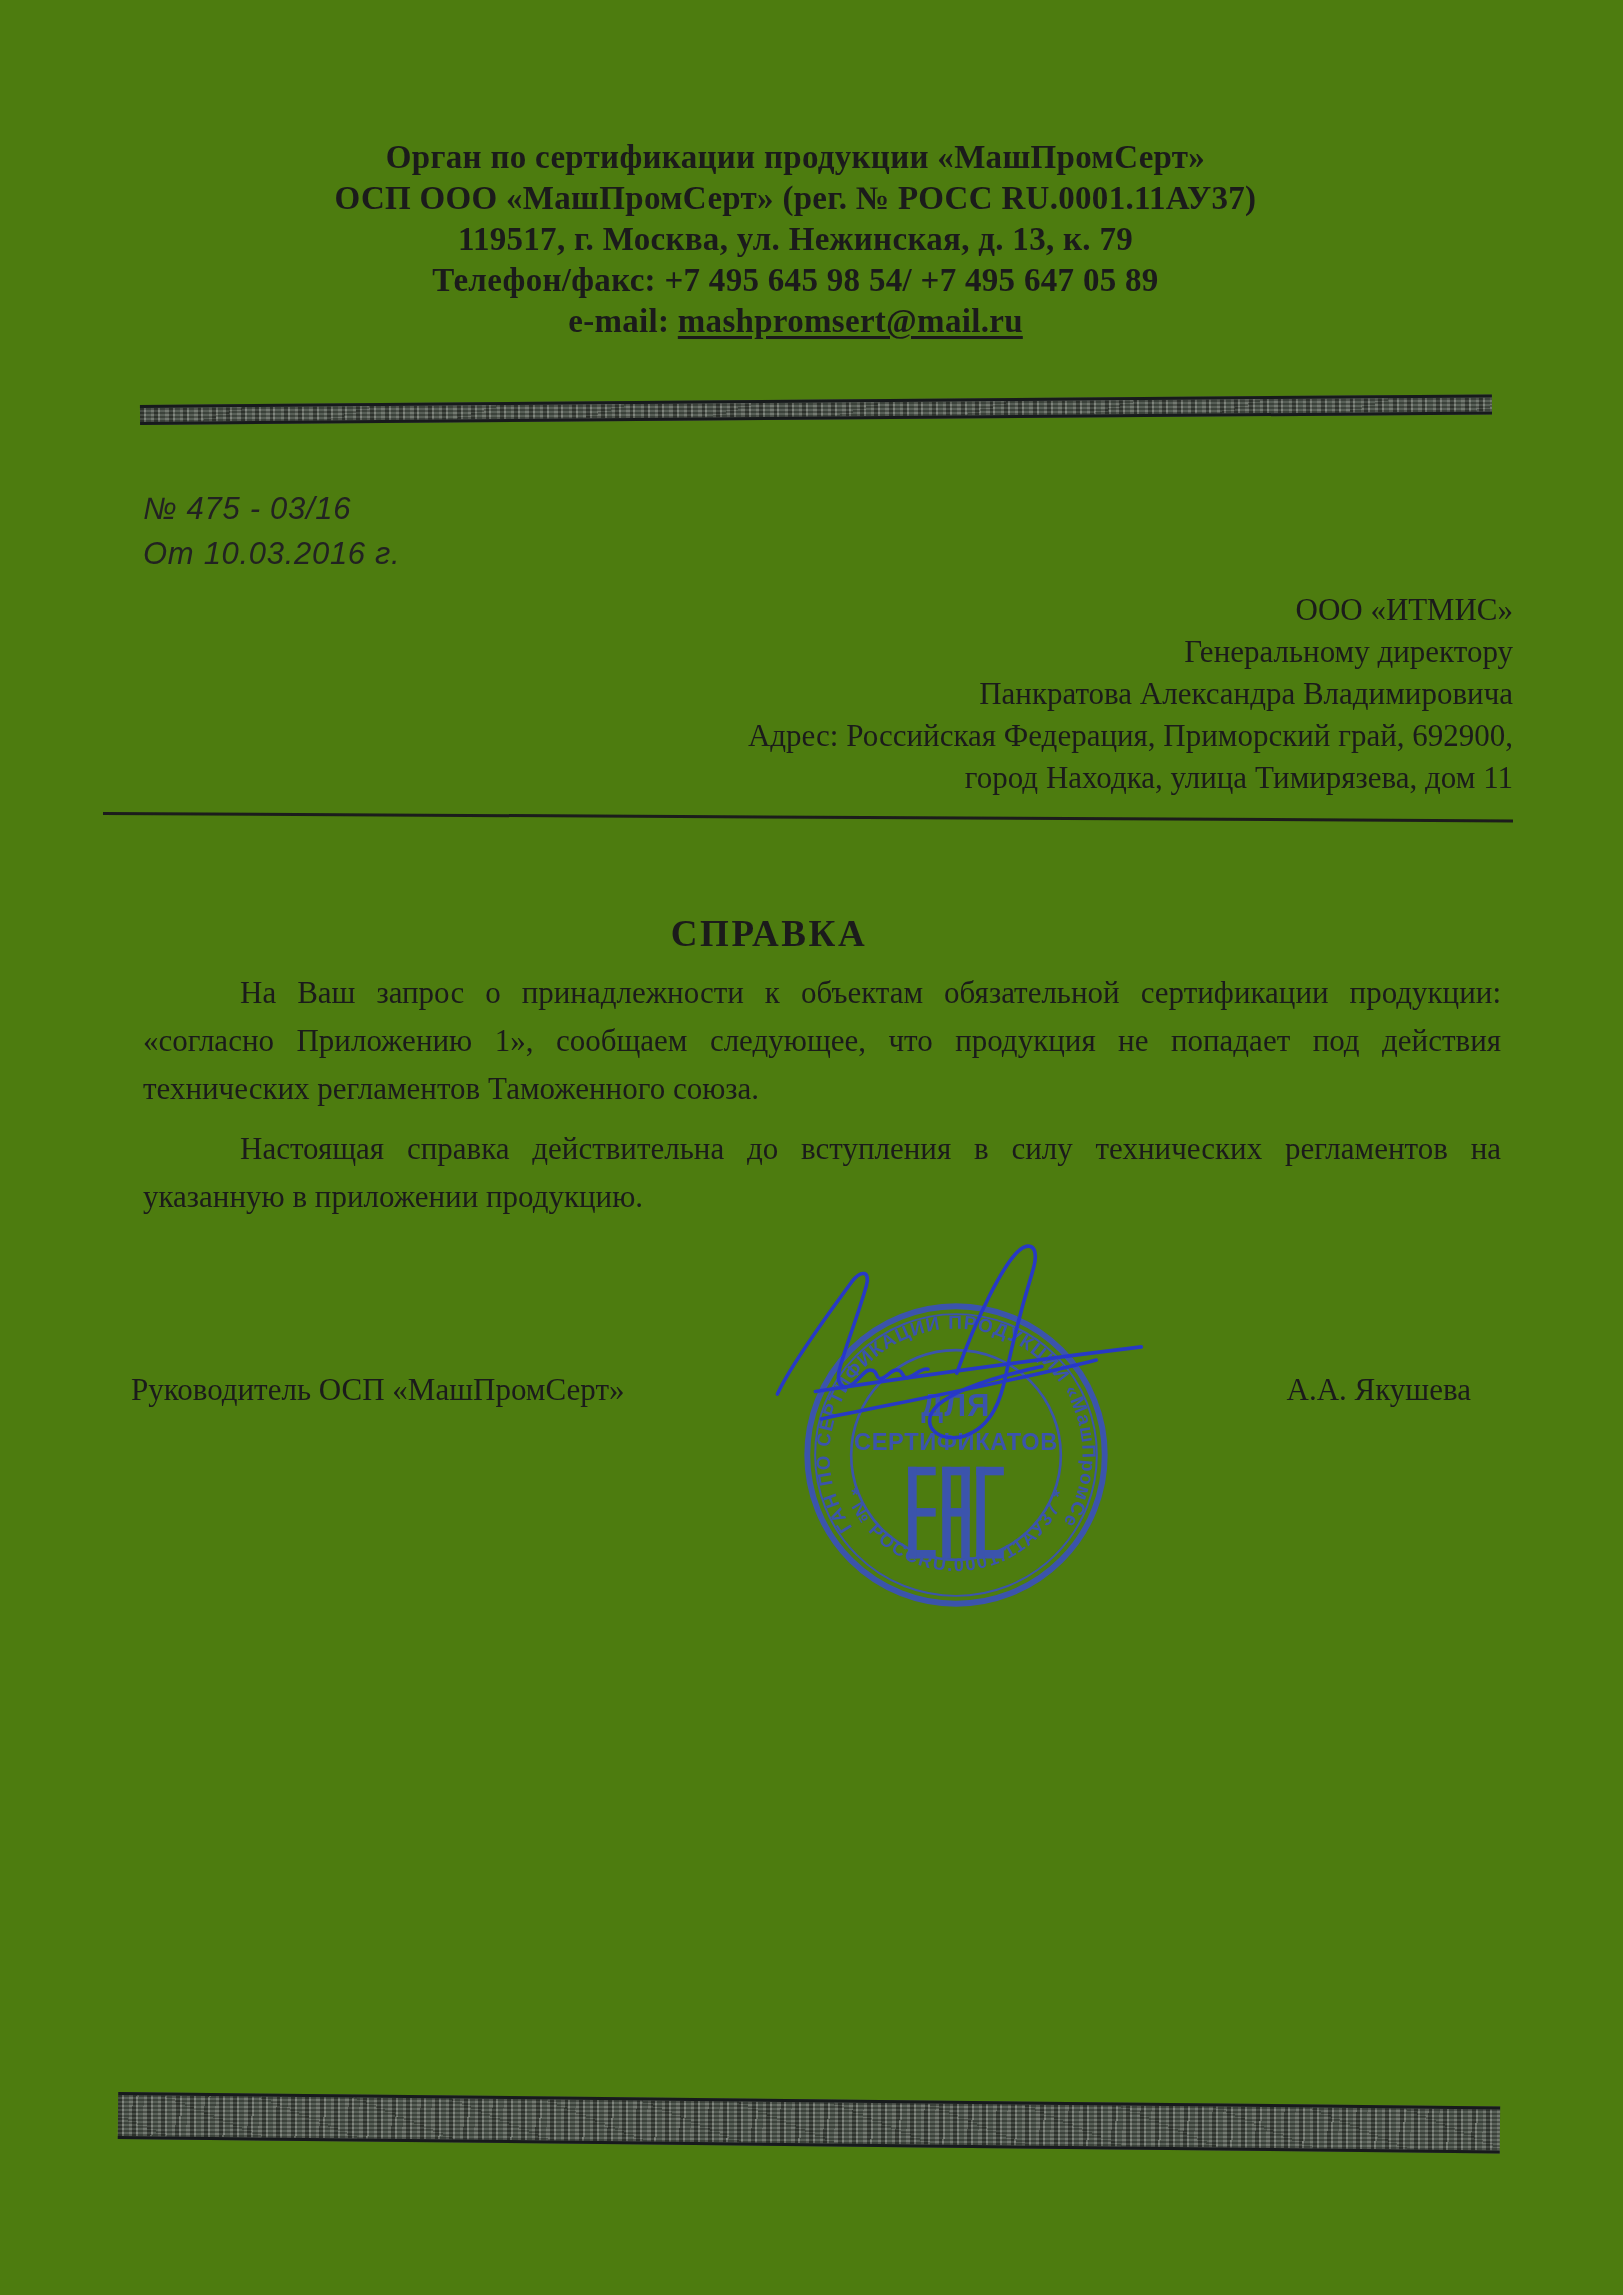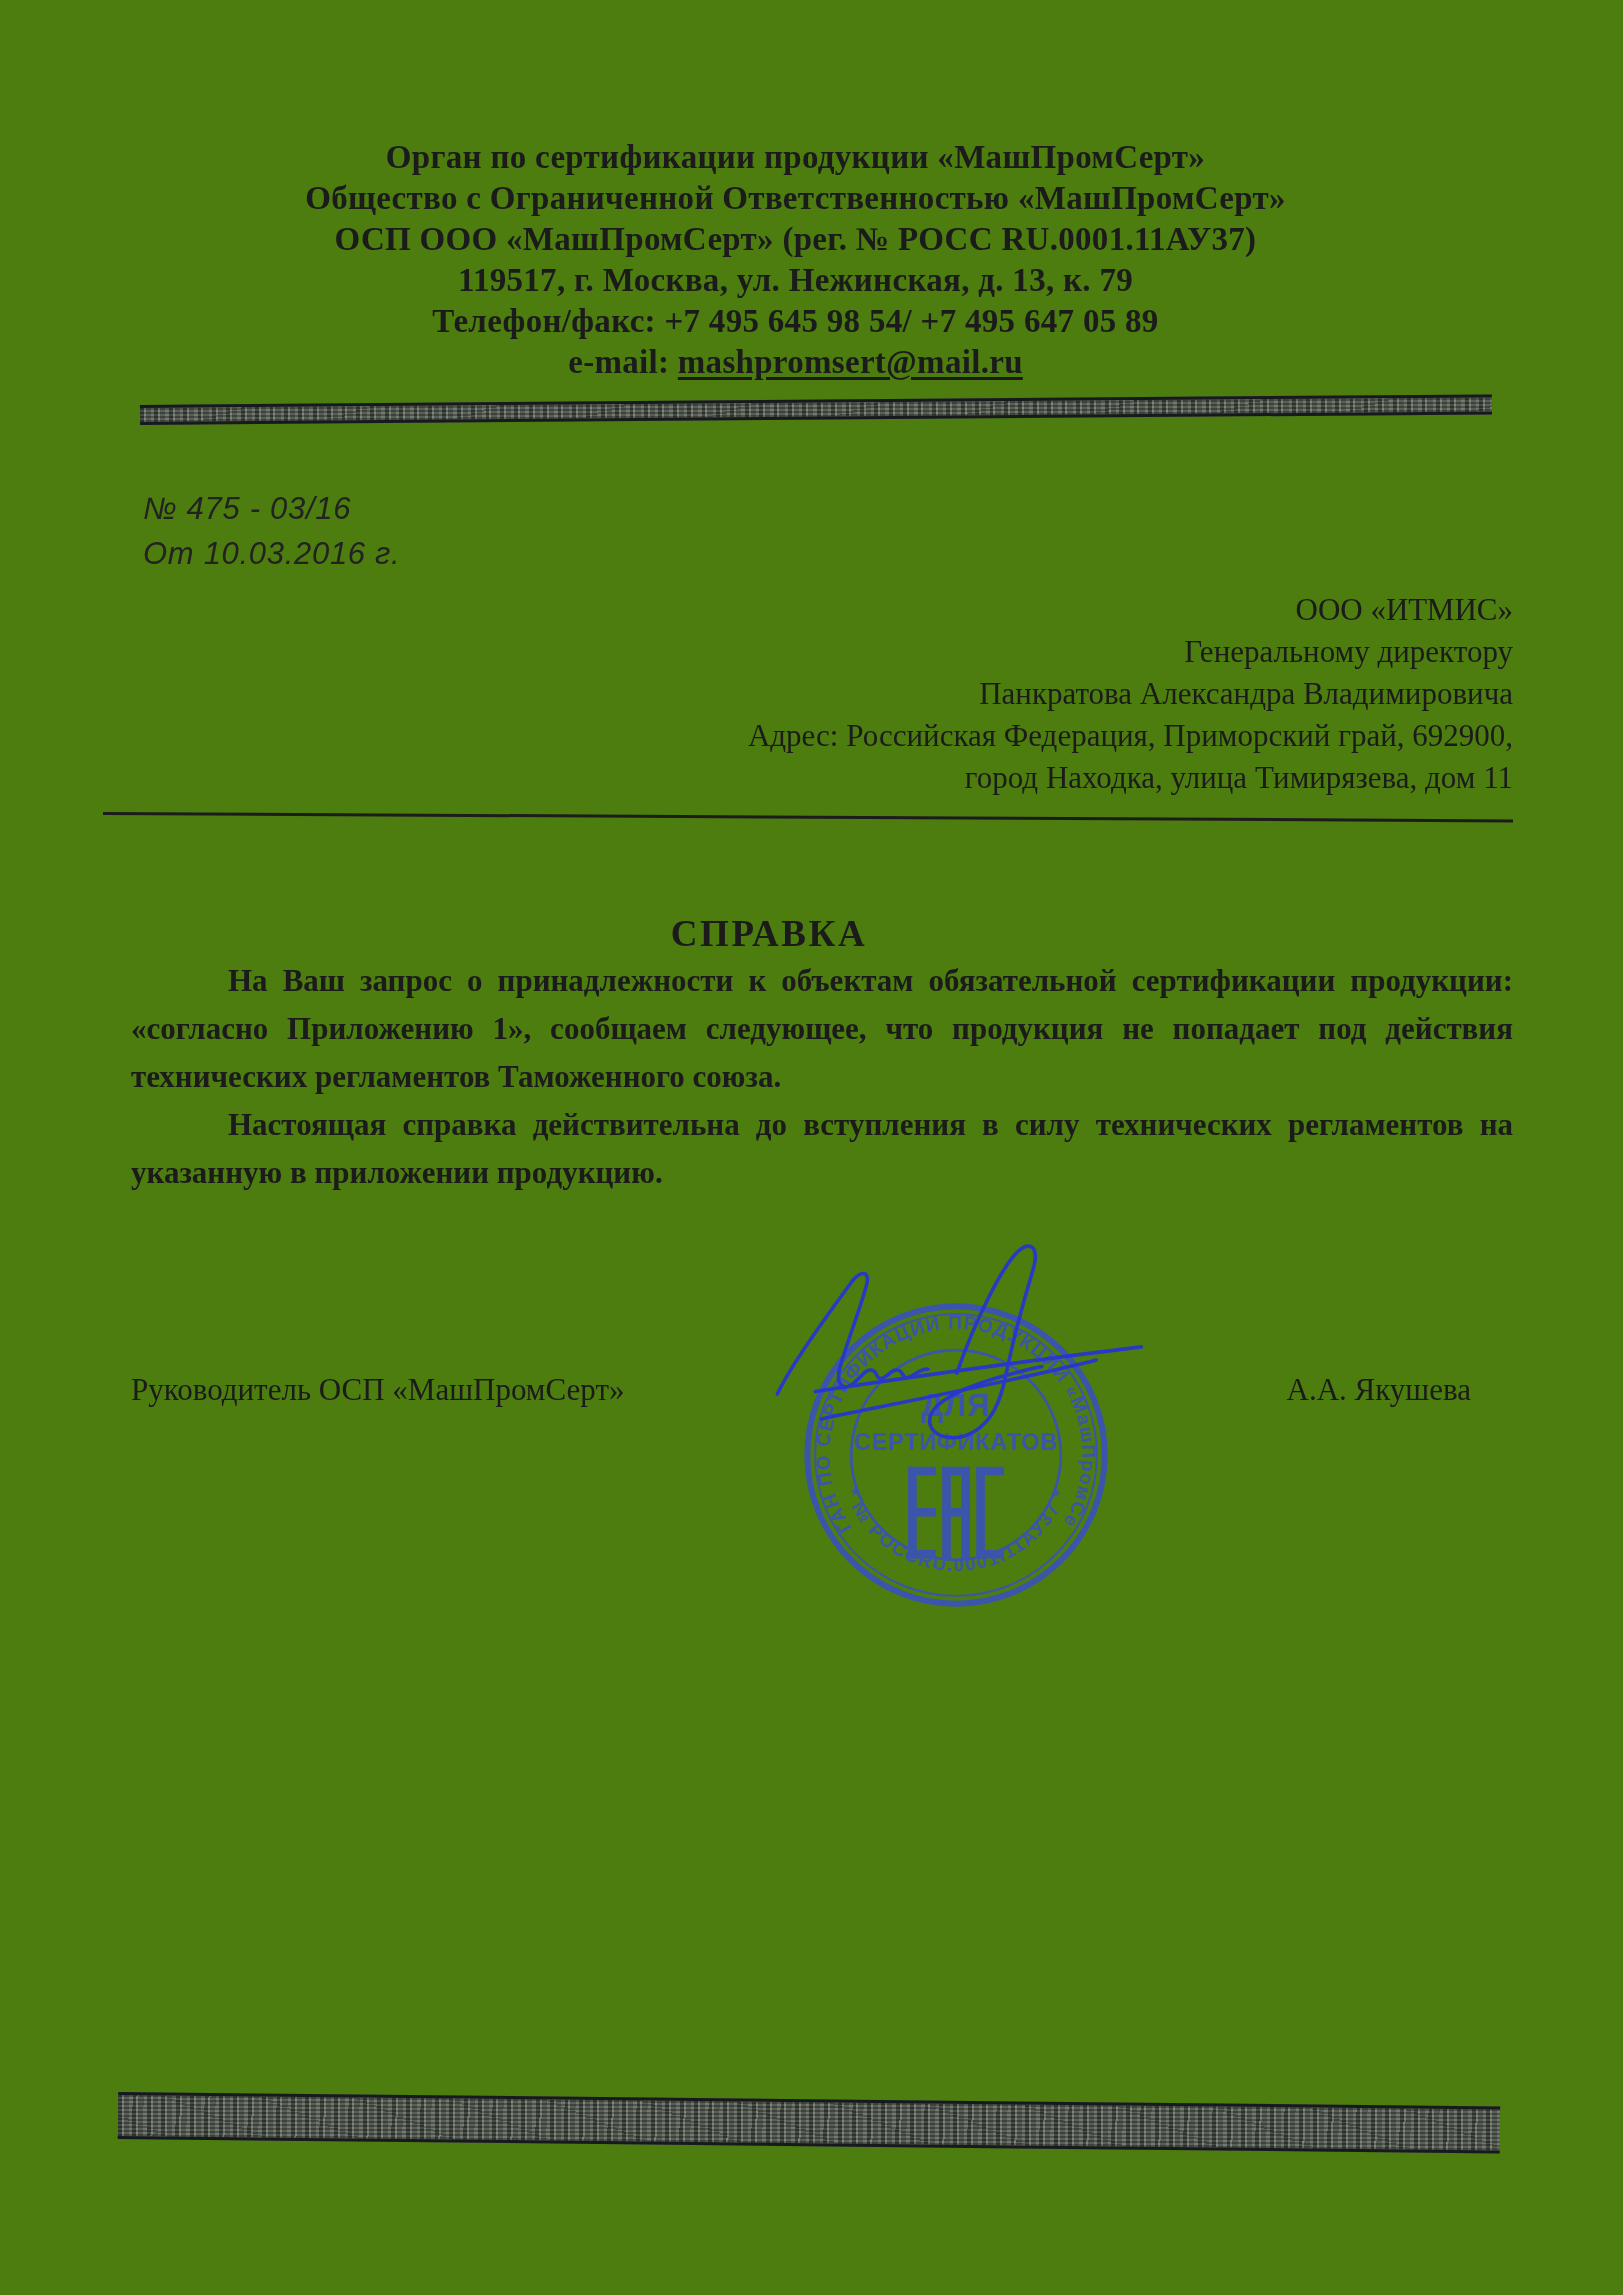--- a/index.html
+++ b/index.html
@@ -69,21 +69,21 @@
     text-align:center;
     font-size:37px;font-weight:bold;
     letter-spacing:2.6px;
   }
   
   .body-text{
     position:absolute;left:131px;top:957px;width:1382px;
     font-size:31px;line-height:48px;
     text-align:justify;
   }
-  .body-text p{margin:0;text-indent:97px;font-weight:bold;}
+  .body-text p{margin:12px;text-indent:97px;}
   
   .sig-row{
     position:absolute;left:131px;top:1370px;width:1340px;
     display:flex;justify-content:space-between;align-items:flex-start;
     font-size:31px;line-height:39px;
   }
   
   .stamp{
     position:absolute;left:804px;top:1303px;width:304px;height:304px;
     opacity:.93;
@@ -101,21 +101,20 @@
     position:absolute;left:746px;top:1208px;width:432px;height:249px;
   }
 </style>
 </head>
 <body>
 
 <div class="page">
 
   <header class="letterhead">
     <div>Орган по сертификации продукции «МашПромСерт»</div>
-    <div>Общество с Ограниченной Ответственностью  «МашПромСерт»</div>
     <div>ОСП ООО «МашПромСерт» (рег. № РОСС RU.0001.11АУ37)</div>
     <div>119517, г. Москва, ул. Нежинская, д. 13, к. 79</div>
     <div>Телефон/факс: +7 495 645 98 54/ +7 495 647 05 89</div>
     <div class="email"><span>e-mail: </span><u>mashpromsert@mail.ru</u></div>
   </header>
 
   <div class="bar bar-top"></div>
 
   <div class="doc-meta">
     <div>№ 475 - 03/16</div>

